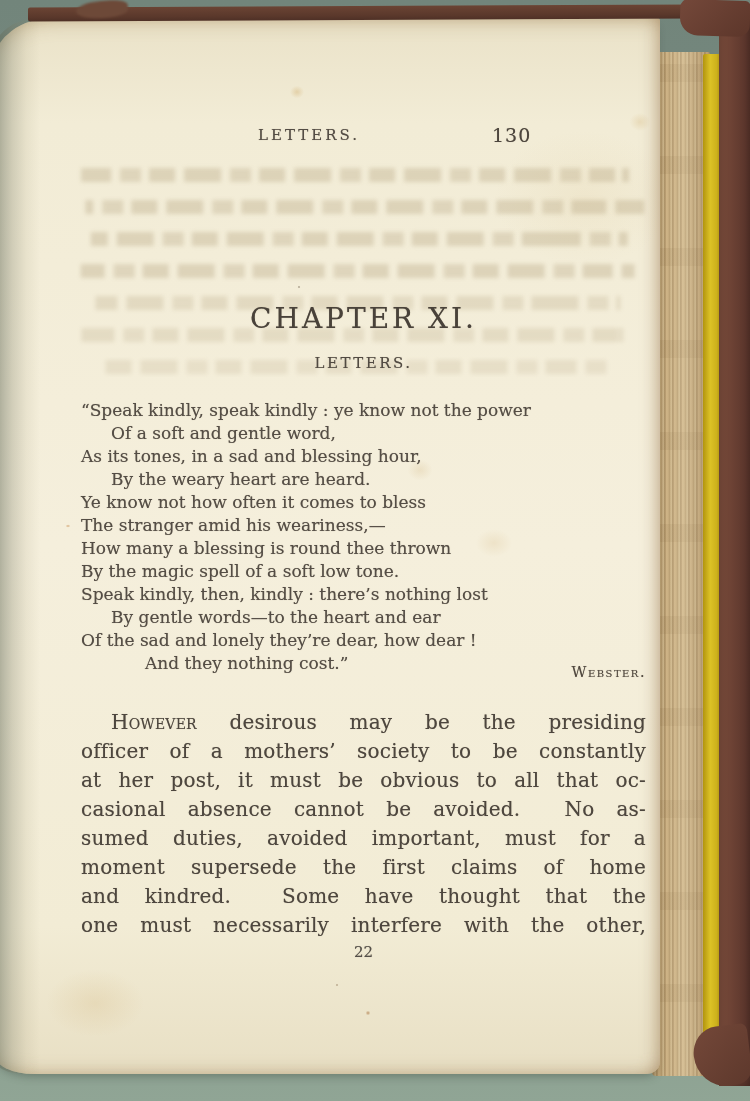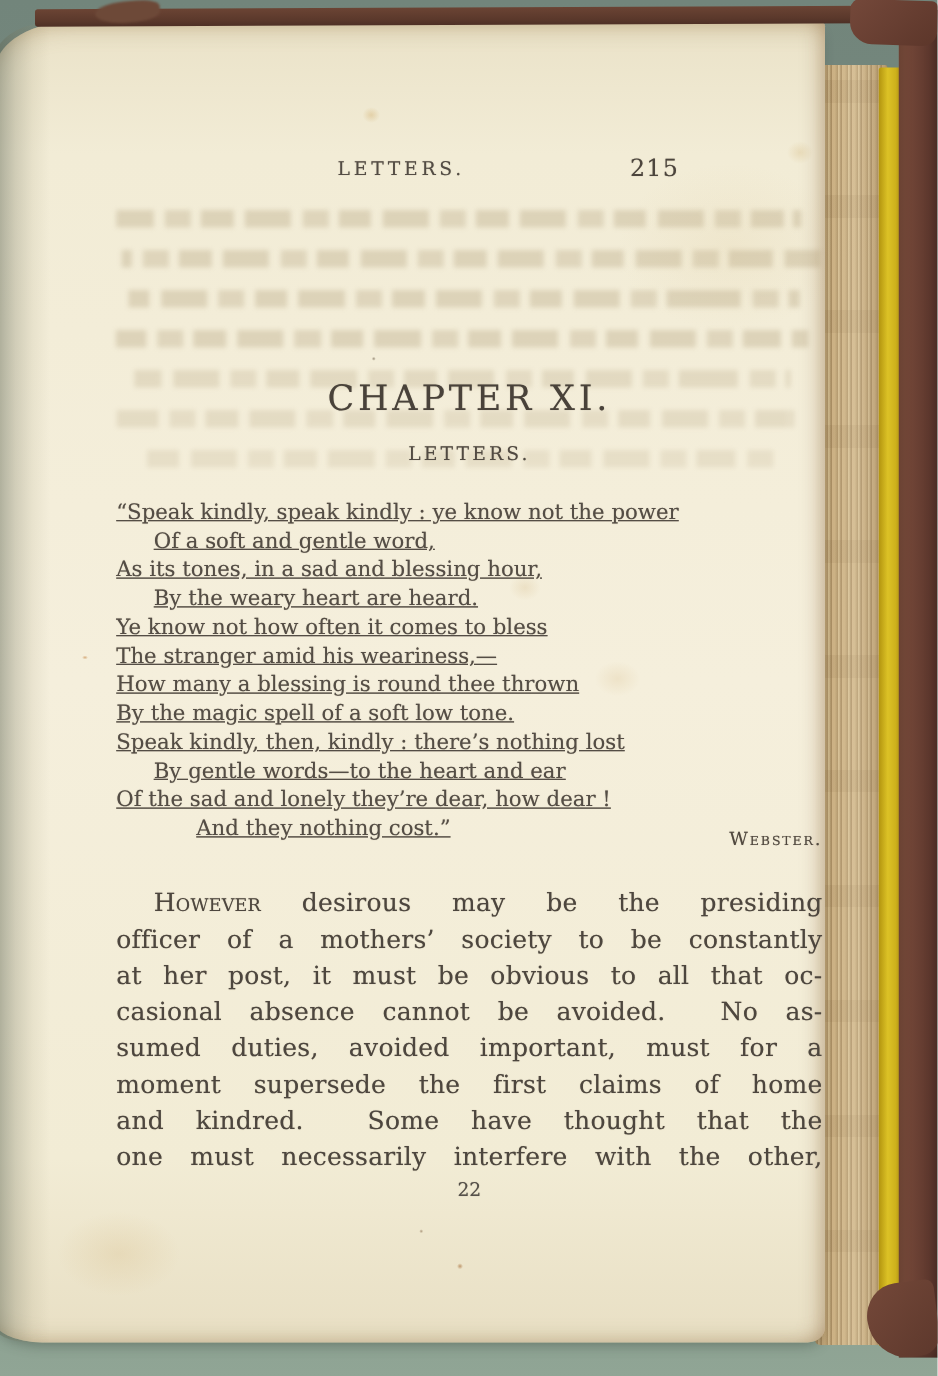--- a/index.html
+++ b/index.html
@@ -79,21 +79,21 @@
       radial-gradient(70px 48px at 101px 985px,rgba(200,160,90,.17),rgba(200,160,90,0) 70%),
       radial-gradient(3px 3px at 374px 995px,rgba(160,100,45,.60),rgba(160,100,45,0) 80%),
       radial-gradient(2px 2px at 343px 967px,rgba(120,90,60,.55),rgba(120,90,60,0) 80%),
       radial-gradient(2px 2px at 305px 269px,rgba(110,95,75,.65),rgba(110,95,75,0) 80%),
       radial-gradient(3px 2px at 74px 508px,rgba(190,120,50,.55),rgba(190,120,50,0) 80%),
       radial-gradient(120px 90px at 590px 180px,rgba(205,175,110,.10),rgba(205,175,110,0) 75%);
   }
 
   
   .content{position:absolute;left:87px;top:0;width:565px;height:1056px;color:#4f4840;}
-  .content .sect{position:absolute;left:12px;width:565px;z-index:2;}
+  .content .sect{position:absolute;left:0;width:565px;z-index:2;}
 
   .running-header{top:106px;height:24px;}
   .rh-title{
     position:absolute;left:177px;top:2px;font-size:15px;letter-spacing:3px;color:#534c44;
   }
   .rh-number{position:absolute;left:411px;top:0;font-size:19px;letter-spacing:1px;color:#4c453d;}
 
   
   .bleed{top:150px;height:230px;z-index:1;}
   .ghost-line{
@@ -109,21 +109,21 @@
   .ghost-line:nth-child(3){width:95%;background-position-x:80px;margin-left:10px;}
   .ghost-line:nth-child(4){width:98%;background-position-x:26px;}
   .ghost-line:nth-child(5){width:93%;background-position-x:63px;margin-left:14px;opacity:.42;}
   .ghost-line:nth-child(6){width:96%;background-position-x:5px;opacity:.38;}
   .ghost-line:nth-child(7){width:90%;background-position-x:38px;margin-left:20px;opacity:.32;}
 
   .chapter-title{top:284px;width:465px;text-align:center;font-size:28px;letter-spacing:3px;color:#49423a;}
   .chapter-subtitle{top:336px;width:465px;text-align:center;font-size:15px;letter-spacing:2.5px;color:#514a42;}
 
   .poem{top:381px;font-size:17px;color:#544d45;}
-  .poem-line{line-height:23px;white-space:pre;text-decoration:underline;}
+  .poem-line{line-height:23px;white-space:pre;}
   .poem-line.ind1{padding-left:30px;}
   .poem-line.ind2{padding-left:64px;}
 
   .attribution{top:646px;width:424px;text-align:right;font-size:14.5px;letter-spacing:1.5px;
     font-variant:small-caps;color:#50483f;}
 
   .body-par{top:690px;font-size:20px;color:#4d463e;}
   .body-line{
     line-height:29px;letter-spacing:.2px;word-spacing:3px;
     text-align:justify;text-align-last:justify;white-space:pre-wrap;
@@ -143,21 +143,21 @@
 
   <div class="fore-edge"></div>
   <div class="yellow-strip"></div>
   <div class="cover-right"></div>
 
   <div class="page">
     <div class="content">
 
       <div class="sect running-header">
         <span class="rh-title">LETTERS.</span>
-        <span class="rh-number">215</span>
+        <span class="rh-number">130</span>
       </div>
 
       <div class="sect bleed">
         <div class="ghost-line"></div>
         <div class="ghost-line"></div>
         <div class="ghost-line"></div>
         <div class="ghost-line"></div>
         <div class="ghost-line"></div>
         <div class="ghost-line"></div>
         <div class="ghost-line"></div>

